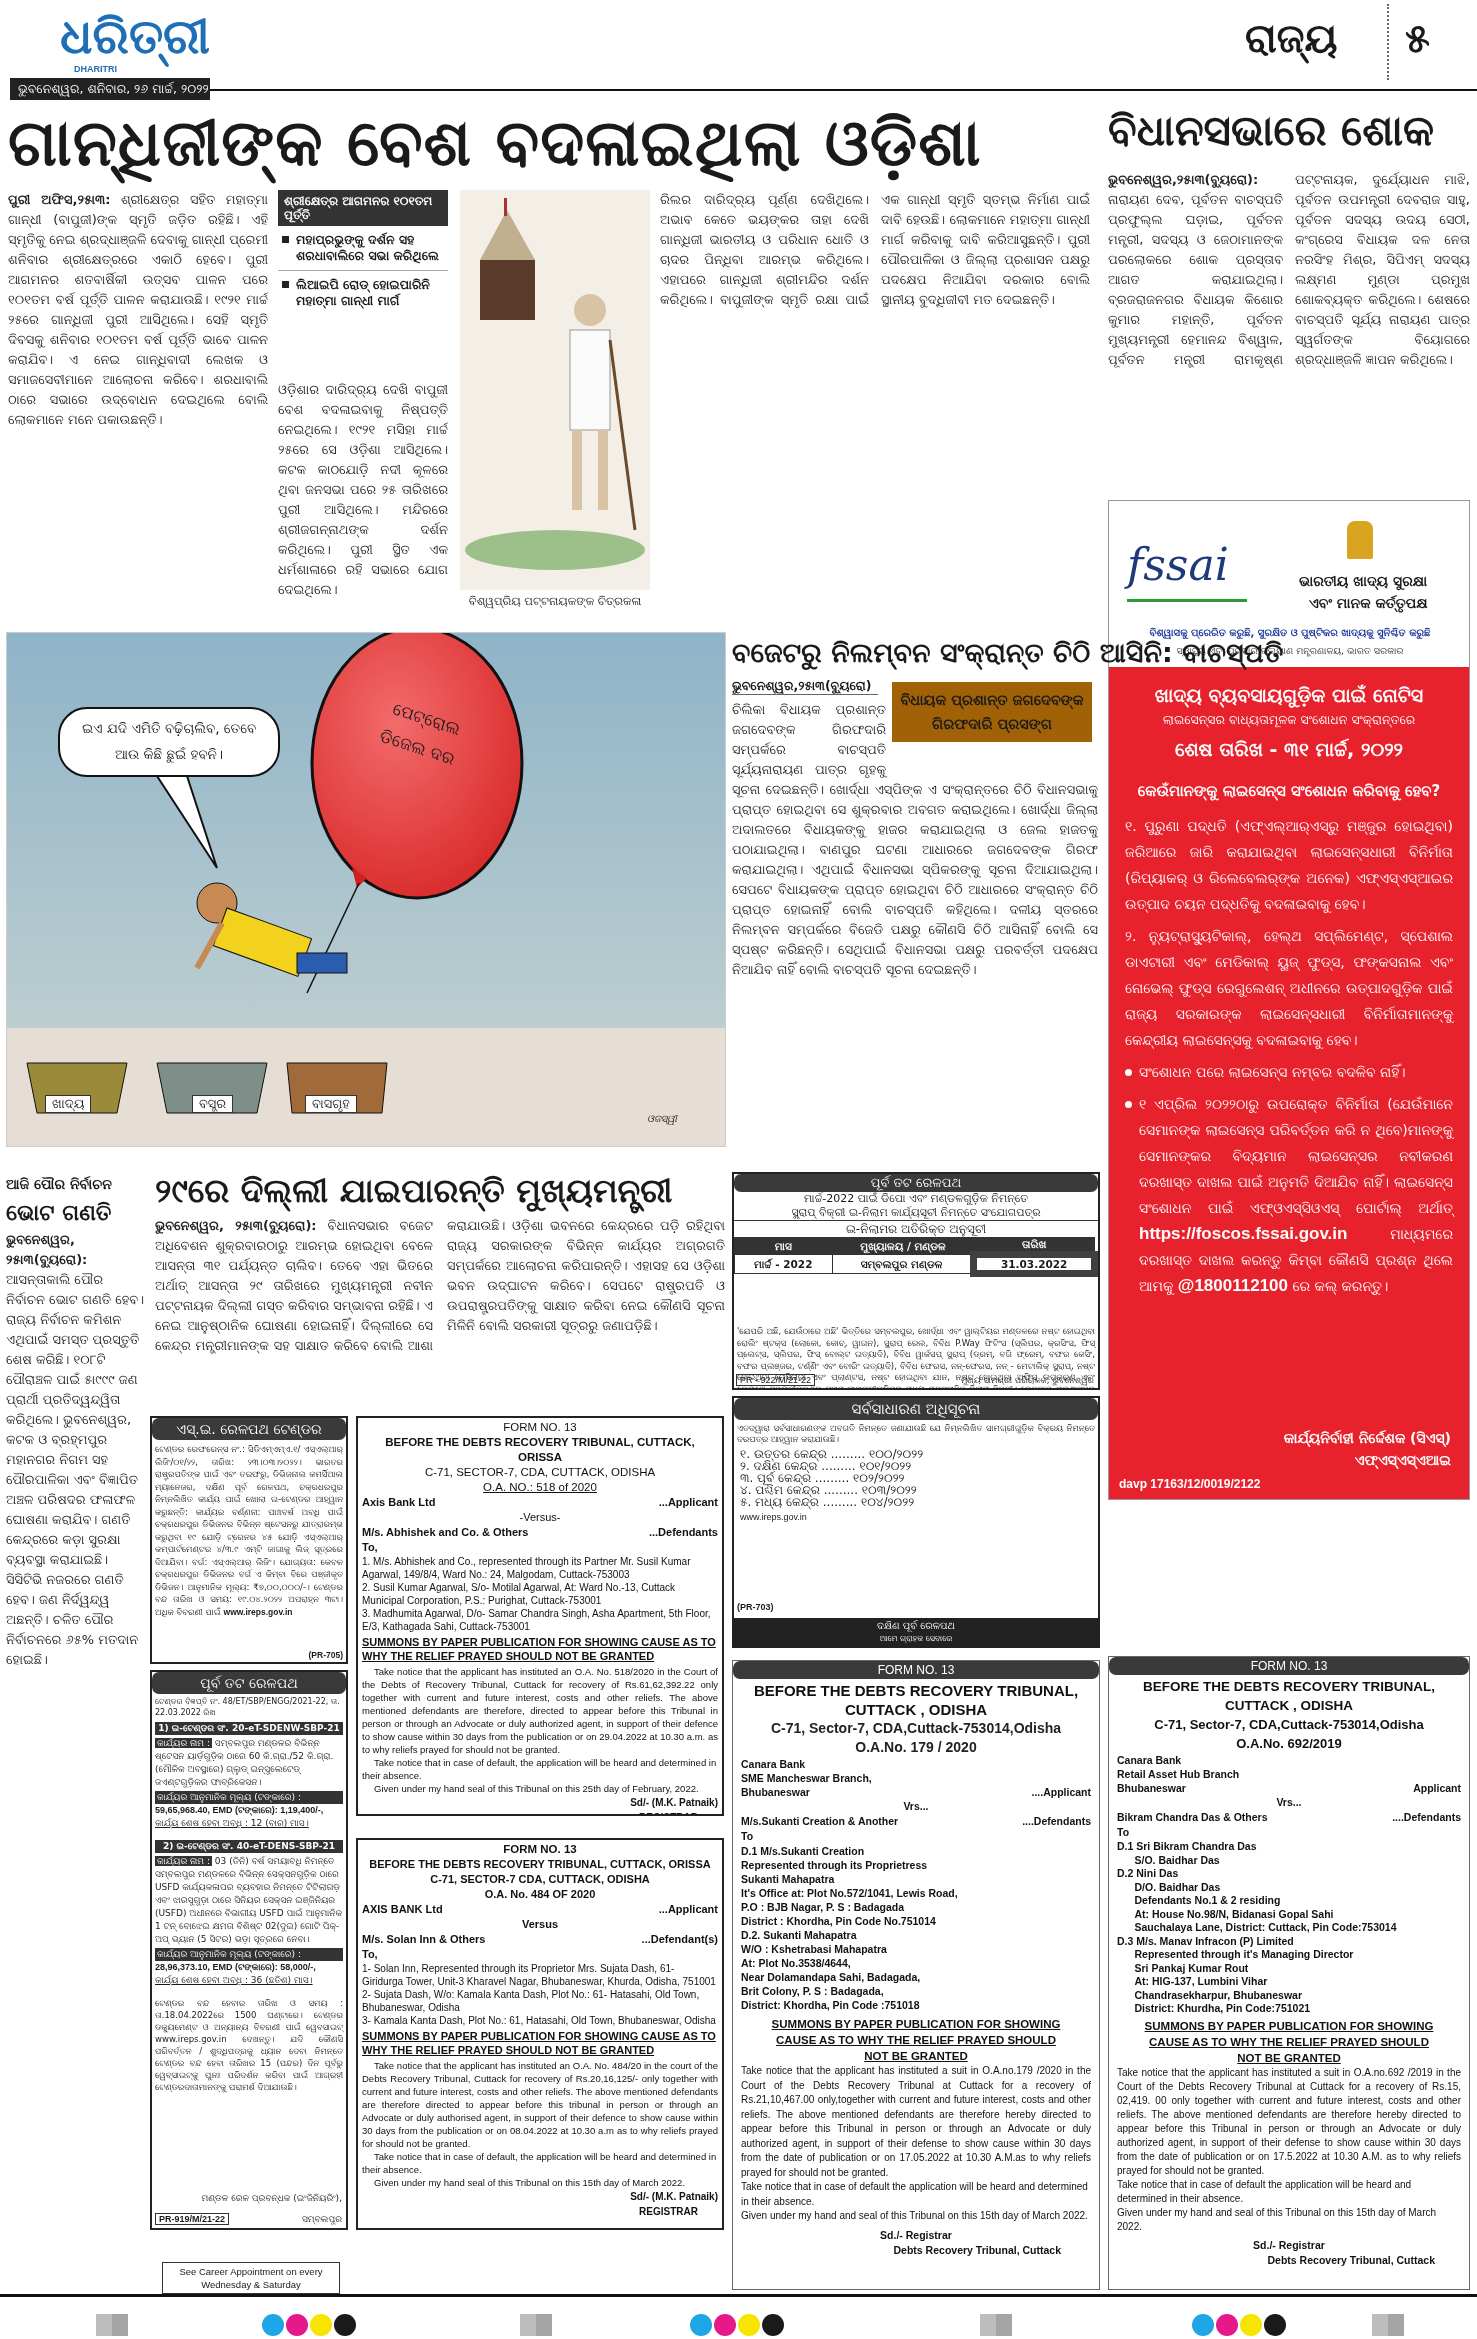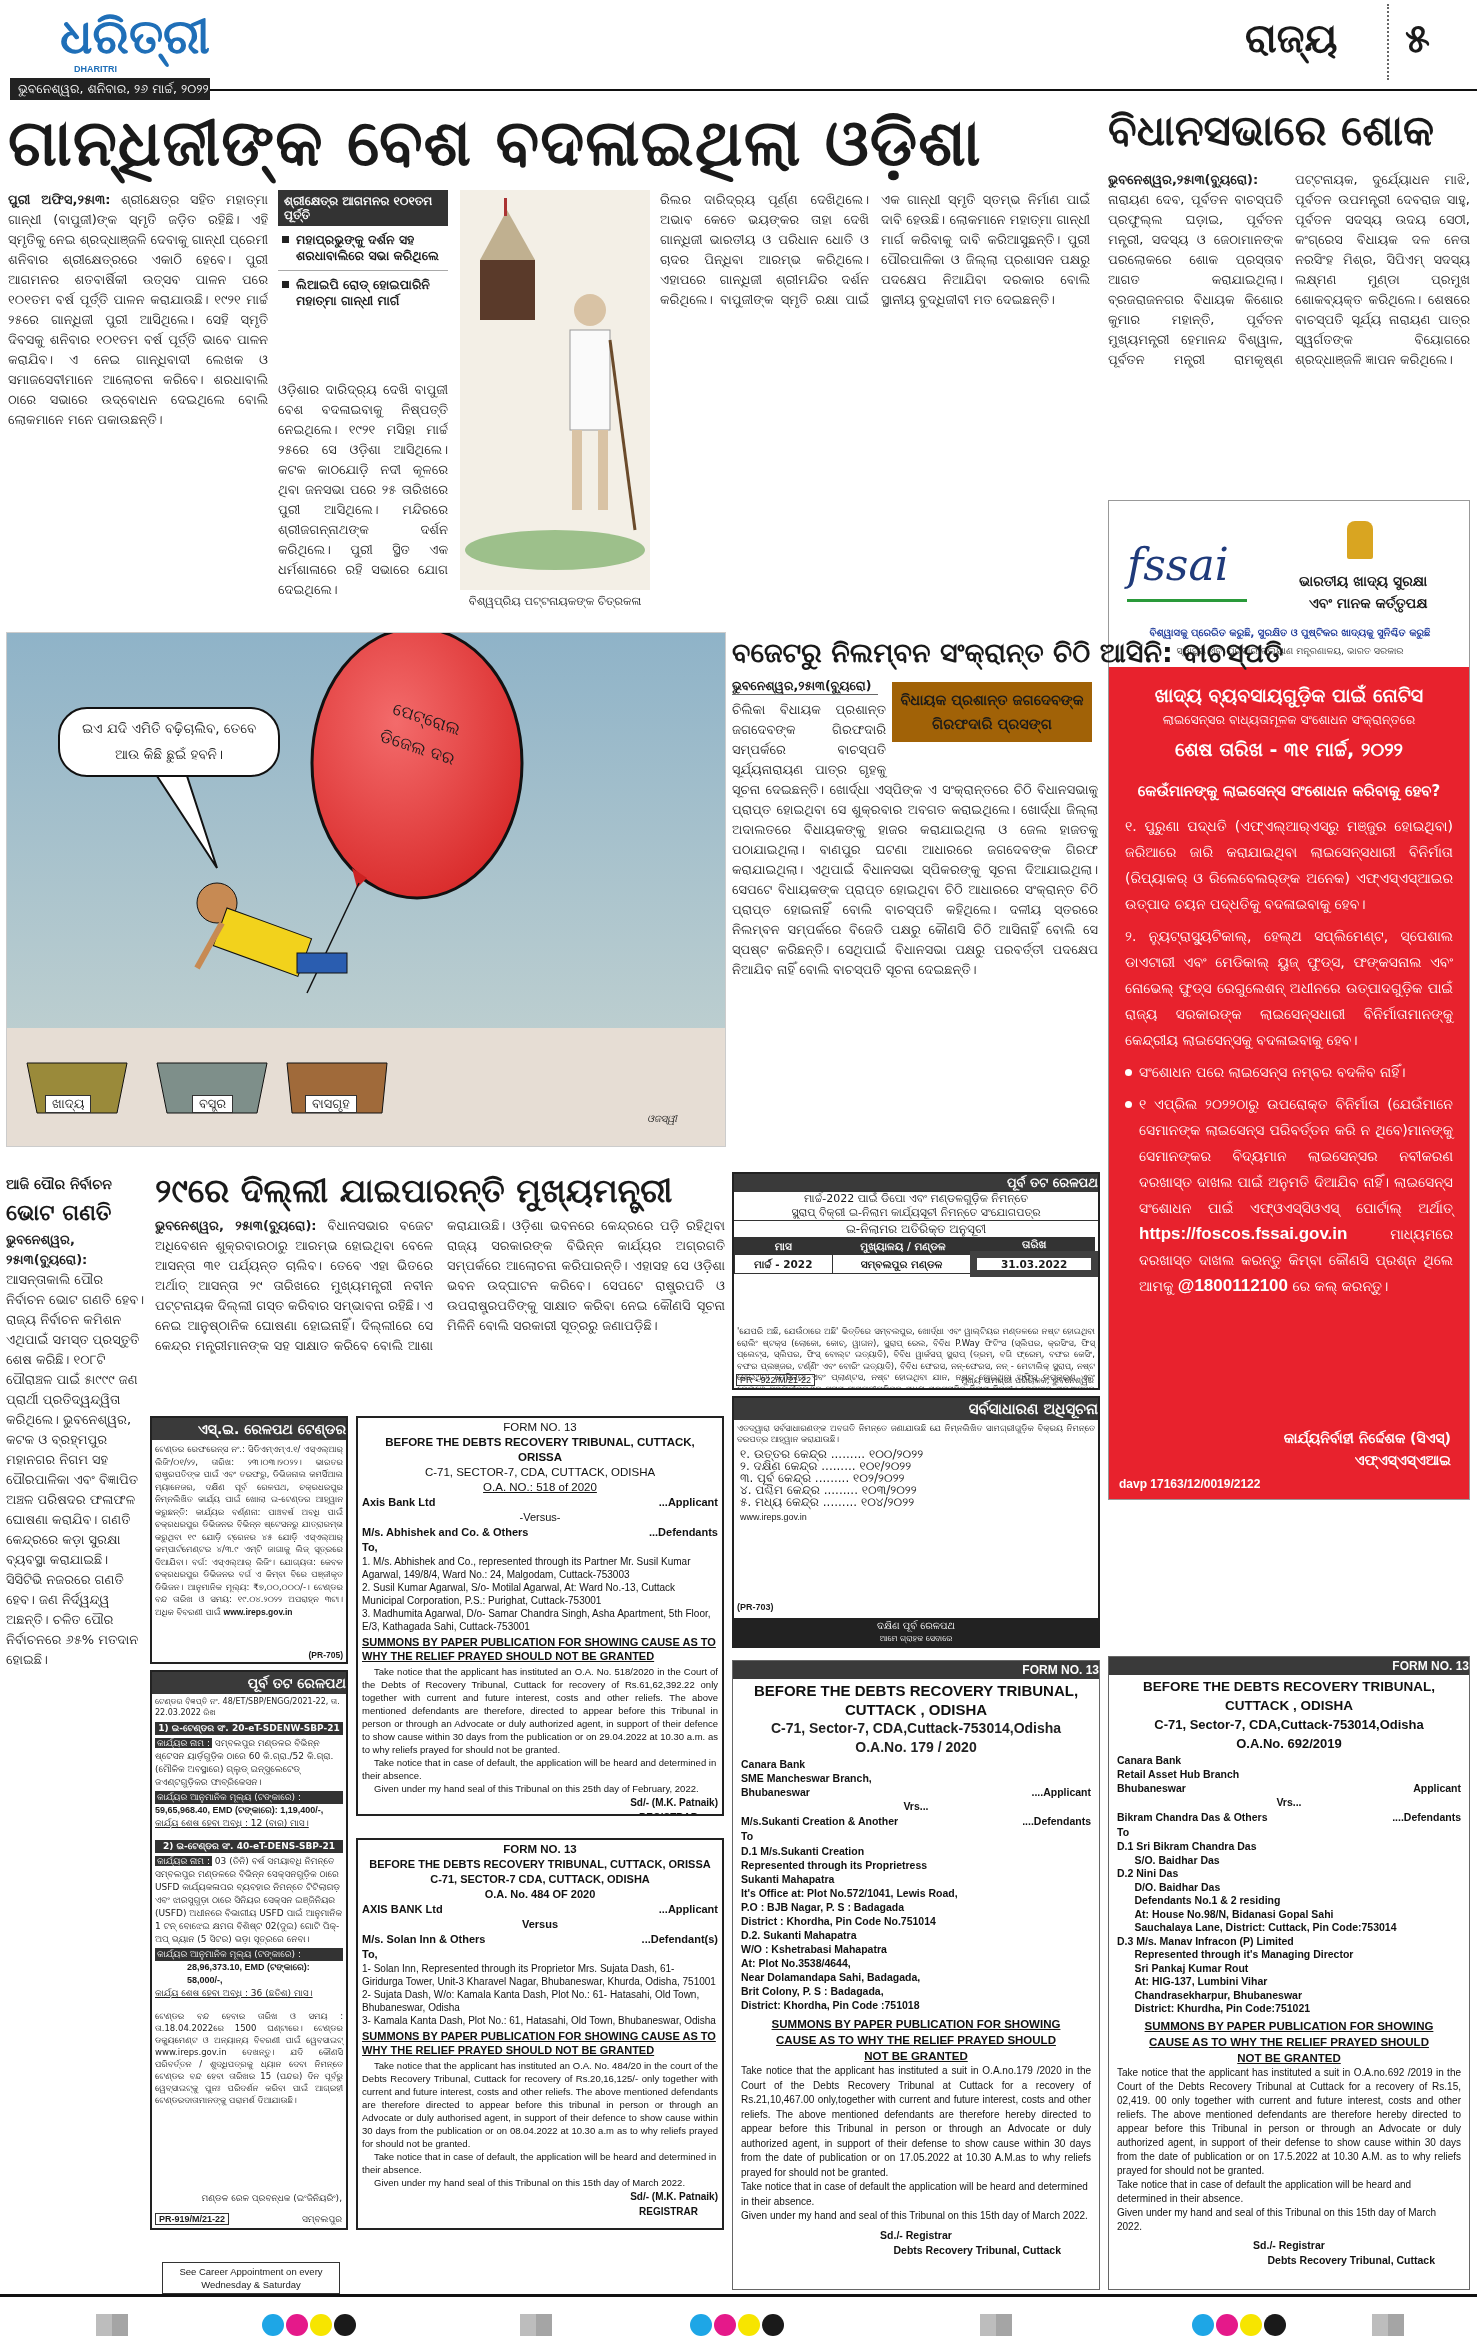--- a/index.html
+++ b/index.html
@@ -7,21 +7,21 @@
   .abs { position: absolute; }
   .rule { position: absolute; background: #111; }
   .body-text { font-size: 13px; line-height: 20px; text-align: justify; color: #222; }
   .cols2 { column-count: 2; column-gap: 14px; }
   .legal { font-family: "Liberation Sans", sans-serif; font-size: 12.5px; line-height: 15px; color: #111; }
   .legal b { font-weight: bold; }
   .center { text-align: center; }
   .ul { text-decoration: underline; }
   .row { display: flex; justify-content: space-between; }
   .box { border: 2px solid #222; background: #fff; }
-  .greybar { background: #3a3a3a; color: #fff; font-weight: bold; text-align: right; font-family: "Liberation Sans", sans-serif; }
+  .greybar { background: #3a3a3a; color: #fff; font-weight: normal; text-align: center; font-family: "Liberation Sans", sans-serif; border-radius: 7px; }
   .dot { position: absolute; width: 22px; height: 22px; border-radius: 50%; }
   .gray-sq { position: absolute; width: 32px; height: 22px; background: linear-gradient(90deg, #bdbdbd 50%, #a5a5a5 50%); }
 </style>
 </head>
 <body>
 
 <div>
   <div class="abs" style="left:60px;top:8px;width:130px;">
     <div style="font-size:48px;color:#1f6fb8;font-weight:bold;line-height:56px;font-family:'DejaVu Sans',sans-serif;">ଧରିତ୍ରୀ</div>
     <div style="font-size:9px;color:#1f6fb8;font-weight:bold;margin-left:14px;font-family:'Liberation Sans',sans-serif;">DHARITRI</div>
@@ -248,21 +248,21 @@
     <span>ସମ୍ବଲପୁର ମଣ୍ଡଳର ବିଭିନ୍ନ ଷ୍ଟେସନ ୟାର୍ଡ଼ଗୁଡ଼ିକ ଠାରେ 60 କି.ଗ୍ରା./52 କି.ଗ୍ରା.(ମୌଳିକ ଅବସ୍ଥାରେ) ଗ୍ଲୁଡ୍ ଇନ୍‌ସୁଲେଟେଡ୍ ଜଏଣ୍ଟଗୁଡ଼ିକର ଫାବ୍ରିକେସନ।</span>
     <div style="background:#333;color:#fff;padding:0 2px;margin-top:2px;">କାର୍ଯ୍ୟର ଆନୁମାନିକ ମୂଲ୍ୟ (ଟଙ୍କାରେ) :</div>
     <div style="font-weight:bold;font-family:'Liberation Sans',sans-serif;">59,65,968.40, EMD (ଟଙ୍କାରେ): 1,19,400/-,</div>
     <div style="text-decoration:underline;">କାର୍ଯ୍ୟ ଶେଷ ହେବା ଅବଧି : 12 (ବାର) ମାସ।</div>
   </div>
   <div style="font-size:9px;line-height:13px;padding:8px 3px;">
     <div style="background:#333;color:#fff;text-align:center;font-weight:bold;font-size:9px;margin:2px 0;">2) ଇ-ଟେଣ୍ଡର ସଂ. 40-eT-DENS-SBP-21</div>
     <span style="background:#333;color:#fff;padding:0 2px;">କାର୍ଯ୍ୟର ନାମ :</span>
     <span>03 (ତିନି) ବର୍ଷ ସମୟାବଧି ନିମନ୍ତେ ସମ୍ବଲପୁର ମଣ୍ଡଳରେ ବିଭିନ୍ନ ସେକ୍ସନଗୁଡ଼ିକ ଠାରେ USFD କାର୍ଯ୍ୟକଳାପର ବ୍ୟବହାର ନିମନ୍ତେ ଟିଟିଲାଗଡ଼ ଏବଂ ଝାରସୁଗୁଡ଼ା ଠାରେ ସିନିୟର ସେକ୍ସନ ଇଞ୍ଜିନିୟର (USFD) ଅଧୀନରେ ବିଭାଗୀୟ USFD ପାଇଁ ଆନୁମାନିକ 1 ଟନ୍ ବୋଝେଇ କ୍ଷମତା ବିଶିଷ୍ଟ 02(ଦୁଇ) ଗୋଟି ପିକ୍-ଅପ୍ ଭ୍ୟାନ (5 ସିଟର) ଭଡ଼ା ସୂତ୍ରରେ ନେବା।</span>
     <div style="background:#333;color:#fff;padding:0 2px;margin-top:2px;">କାର୍ଯ୍ୟର ଆନୁମାନିକ ମୂଲ୍ୟ (ଟଙ୍କାରେ) :</div>
-    <div style="font-weight:bold;font-family:'Liberation Sans',sans-serif;margin-left:32px;">28,96,373.10, EMD (ଟଙ୍କାରେ): 58,000/-,</div>
+    <div style="font-weight:bold;font-family:'Liberation Sans',sans-serif;">28,96,373.10, EMD (ଟଙ୍କାରେ): 58,000/-,</div>
     <div style="text-decoration:underline;">କାର୍ଯ୍ୟ ଶେଷ ହେବା ଅବଧି : 36 (ଛତିଶ) ମାସ।</div>
   </div>
   <div style="font-size:8.5px;line-height:12px;padding:2px 3px;text-align:justify;">ଟେଣ୍ଡର ବନ୍ଦ ହେବାର ତାରିଖ ଓ ସମୟ : ତା.18.04.2022ରେ 1500 ଘଣ୍ଟାରେ। ଟେଣ୍ଡର ଡକ୍ୟୁମେଣ୍ଟ ଓ ଅନ୍ୟାନ୍ୟ ବିବରଣୀ ପାଇଁ ୱେବସାଇଟ୍ www.ireps.gov.in ଦେଖନ୍ତୁ। ଯଦି କୌଣସି ପରିବର୍ତ୍ତନ / ଶୁଦ୍ଧିପତ୍ରକୁ ଧ୍ୟାନ ଦେବା ନିମନ୍ତେ ଟେଣ୍ଡର ବନ୍ଦ ହେବା ତାରିଖର 15 (ପନ୍ଦର) ଦିନ ପୂର୍ବରୁ ୱେବ୍‌ସାଇଟ୍‌କୁ ପୁନଃ ପରିଦର୍ଶନ କରିବା ପାଇଁ ଆଗ୍ରହୀ ଟେଣ୍ଡରଦାତାମାନଙ୍କୁ ପରାମର୍ଶ ଦିଆଯାଉଛି।</div>
   <div class="abs" style="right:4px;bottom:24px;font-size:9px;">ମଣ୍ଡଳ ରେଳ ପ୍ରବନ୍ଧକ (ଇଂଜିନିୟରିଂ),</div>
   <div class="abs" style="left:3px;bottom:3px;font-size:9px;font-weight:bold;border:1px solid #333;padding:0 3px;font-family:'Liberation Sans',sans-serif;">PR-919/M/21-22</div>
   <div class="abs" style="right:4px;bottom:3px;font-size:9px;">ସମ୍ବଲପୁର</div>
 </div>
 
 <div class="abs" style="left:162px;top:2262px;width:178px;border:1px solid #333;font-size:9.5px;line-height:13px;text-align:center;padding:2px;font-family:'Liberation Sans',sans-serif;">See Career Appointment on every Wednesday &amp; Saturday</div>
 

